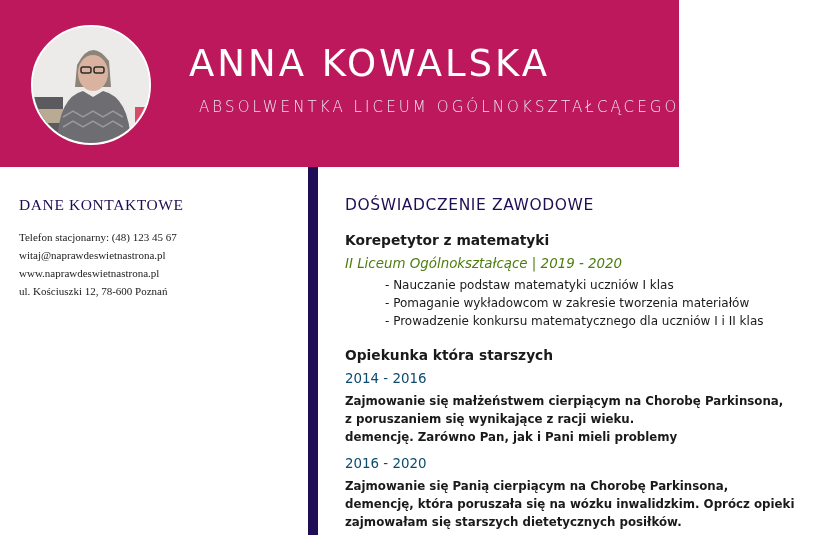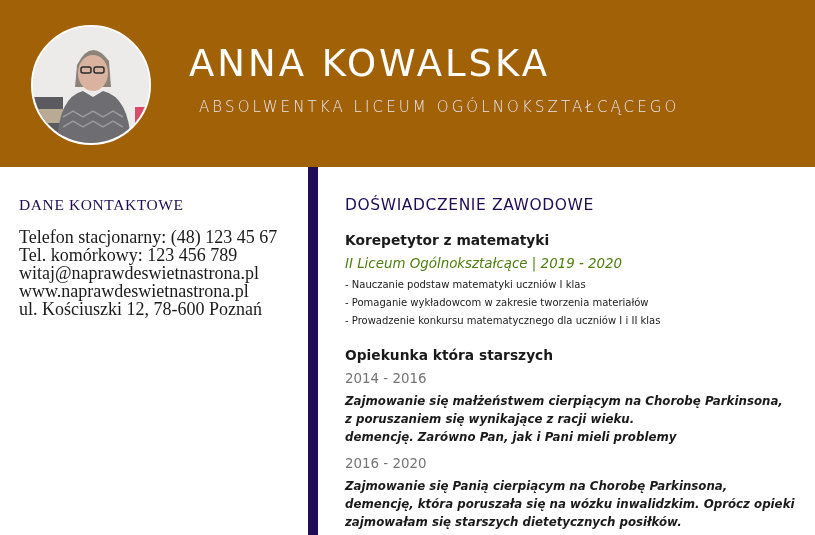--- a/index.html
+++ b/index.html
@@ -1,35 +1,35 @@
 <!DOCTYPE html>
 <html><head>
 <meta charset="utf-8">
 <style>
   html, body { margin:0; padding:0; }
   body { width:815px; height:535px; overflow:hidden; background:#ffffff; font-family:"DejaVu Sans", sans-serif; color:#1a1a1a; position:relative; }
-  .header { position:absolute; left:0; top:0; width:815px; height:167px; background:#a16207; }
+  .header { position:absolute; left:0; top:0; width:679px; height:167px; background:#be185d; }
   .avatar { position:absolute; left:31px; top:25px; width:116px; height:116px; border-radius:50%; border:2px solid #ffffff; overflow:hidden; background:#e8e4e2; }
   .avatar svg { display:block; width:100%; height:100%; }
   .name { position:absolute; left:189px; top:42px; color:#ffffff; font-family:"DejaVu Sans", sans-serif; font-size:37px; letter-spacing:3px; line-height:44px; white-space:nowrap; }
   .subtitle { position:absolute; left:199px; top:97px; color:#e9e6f2; font-family:"DejaVu Sans", sans-serif; font-size:15px; letter-spacing:3.1px; line-height:20px; white-space:nowrap; font-weight:300; }
   .divider { position:absolute; left:308px; top:167px; width:10px; height:368px; background:#1f0d55; }
   .left { position:absolute; left:19px; top:195px; width:280px;font-family:Liberation Serif, serif; }
   .right { position:absolute; left:345px; top:195px; width:460px; }
   .section-title { color:#1f0d55; font-size:15.5px; letter-spacing:0.6px; line-height:20px; white-space:nowrap; font-weight:500; }
-  .contact { margin-top:13px; font-size:18px; line-height:18px; color:#1a1a1a; }
+  .contact { margin-top:13px; font-size:11px; line-height:18px; color:#1a1a1a; }
   .contact div { white-space:nowrap; }
   .job-title { font-size:13.8px; font-weight:600; margin-top:15px; line-height:20px; white-space:nowrap; }
   .job-sub { font-size:13.4px; margin-top:4px; line-height:20px; white-space:nowrap; color:#4d7c0f;font-style:italic; }
-  .bullets { margin-top:2px; font-size:10px; line-height:18px; }
+  .bullets { margin-top:2px; font-size:12px; line-height:18px;margin-left:40px; }
   .bullets div { white-space:nowrap; }
   .job2 { margin-top:11px; }
-  .period { font-size:13.4px; line-height:20px; margin-top:4px; color:#737373; white-space:nowrap; }
+  .period { font-size:13.4px; line-height:20px; margin-top:4px; color:#0c4a6e; white-space:nowrap; }
   .desc { font-size:11.8px; line-height:18px; font-weight:600; margin-top:3px; }
-  .desc div { white-space:nowrap;font-style:italic; }
+  .desc div { white-space:nowrap; }
   .period2 { margin-top:8px; }
 </style>
 </head>
 <body>
 
 <div class="header">
   <div class="avatar">
     <svg viewBox="0 0 116 116">
       <rect x="0" y="0" width="116" height="116" fill="#ecebea"></rect>
       <rect x="0" y="70" width="30" height="46" fill="#5b5b5f"></rect>
@@ -47,21 +47,20 @@
   <div class="name">ANNA KOWALSKA</div>
   <div class="subtitle">ABSOLWENTKA LICEUM OGÓLNOKSZTAŁCĄCEGO</div>
 </div>
 
 <div class="divider"></div>
 
 <div class="left">
   <div class="section-title">DANE KONTAKTOWE</div>
   <div class="contact">
     <div>Telefon stacjonarny: (48) 123 45 67</div>
-    <div>Tel. komórkowy: 123 456 789</div>
     <div>witaj@naprawdeswietnastrona.pl</div>
     <div>www.naprawdeswietnastrona.pl</div>
     <div>ul. Kościuszki 12, 78-600 Poznań</div>
   </div>
 </div>
 
 <div class="right">
   <div class="section-title">DOŚWIADCZENIE ZAWODOWE</div>
 
   <div class="job">

